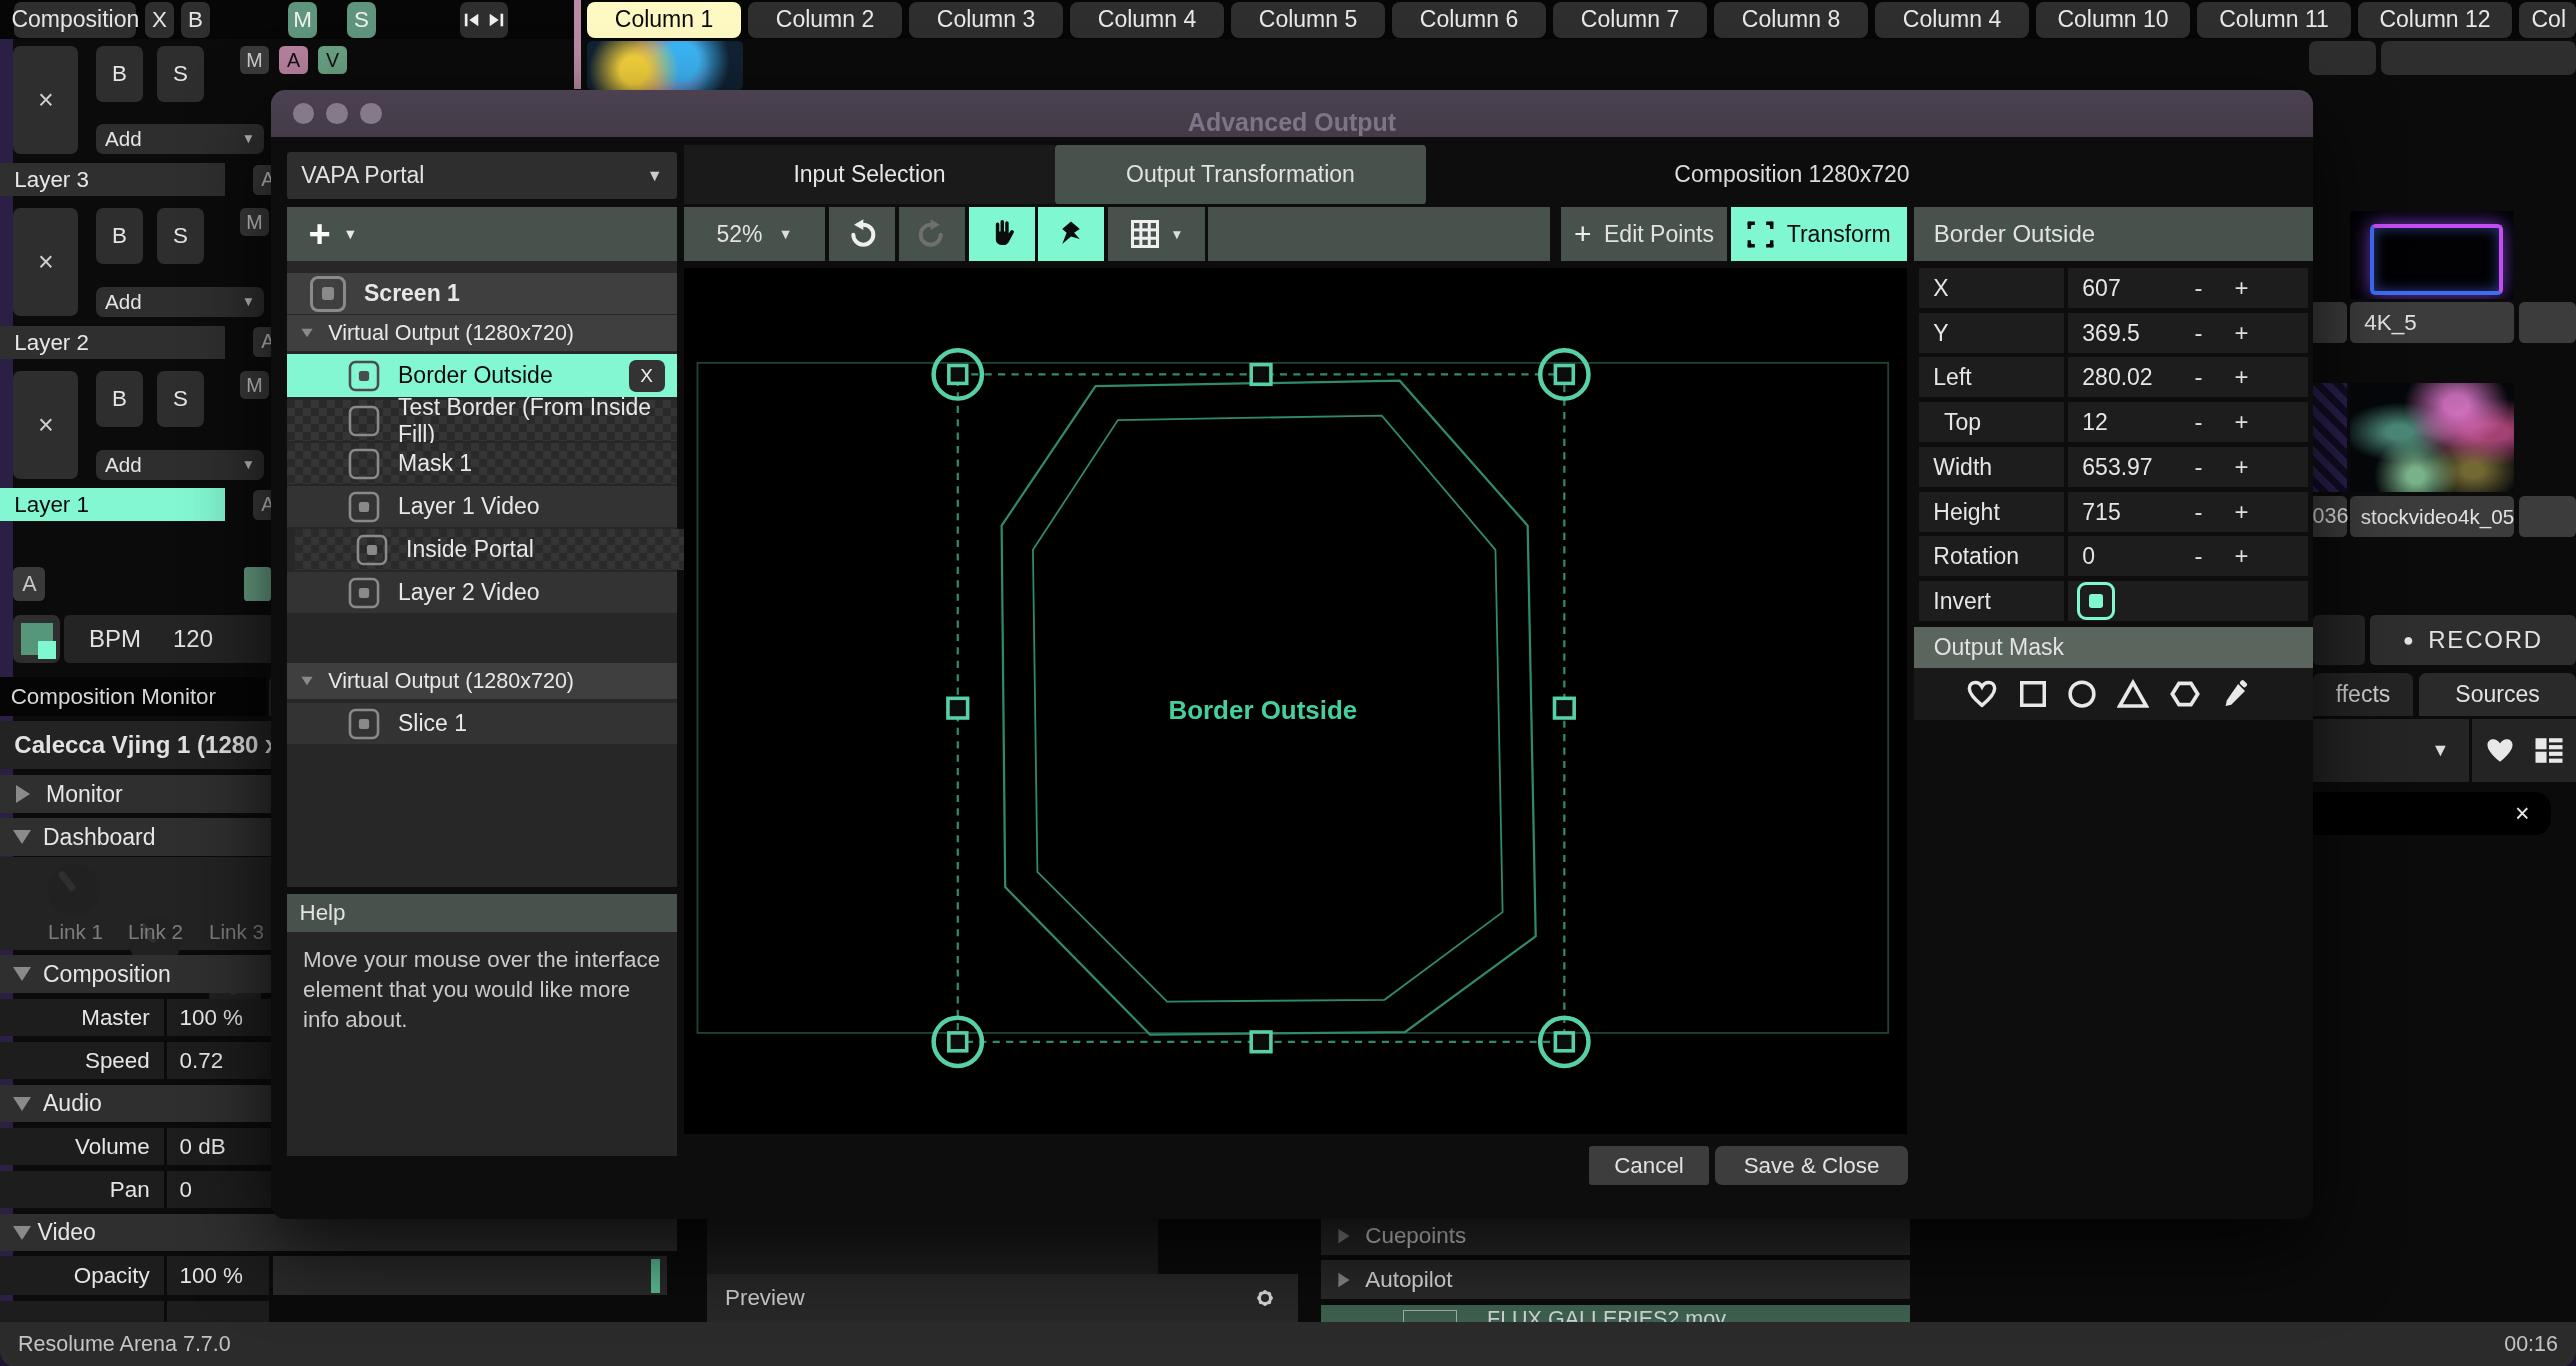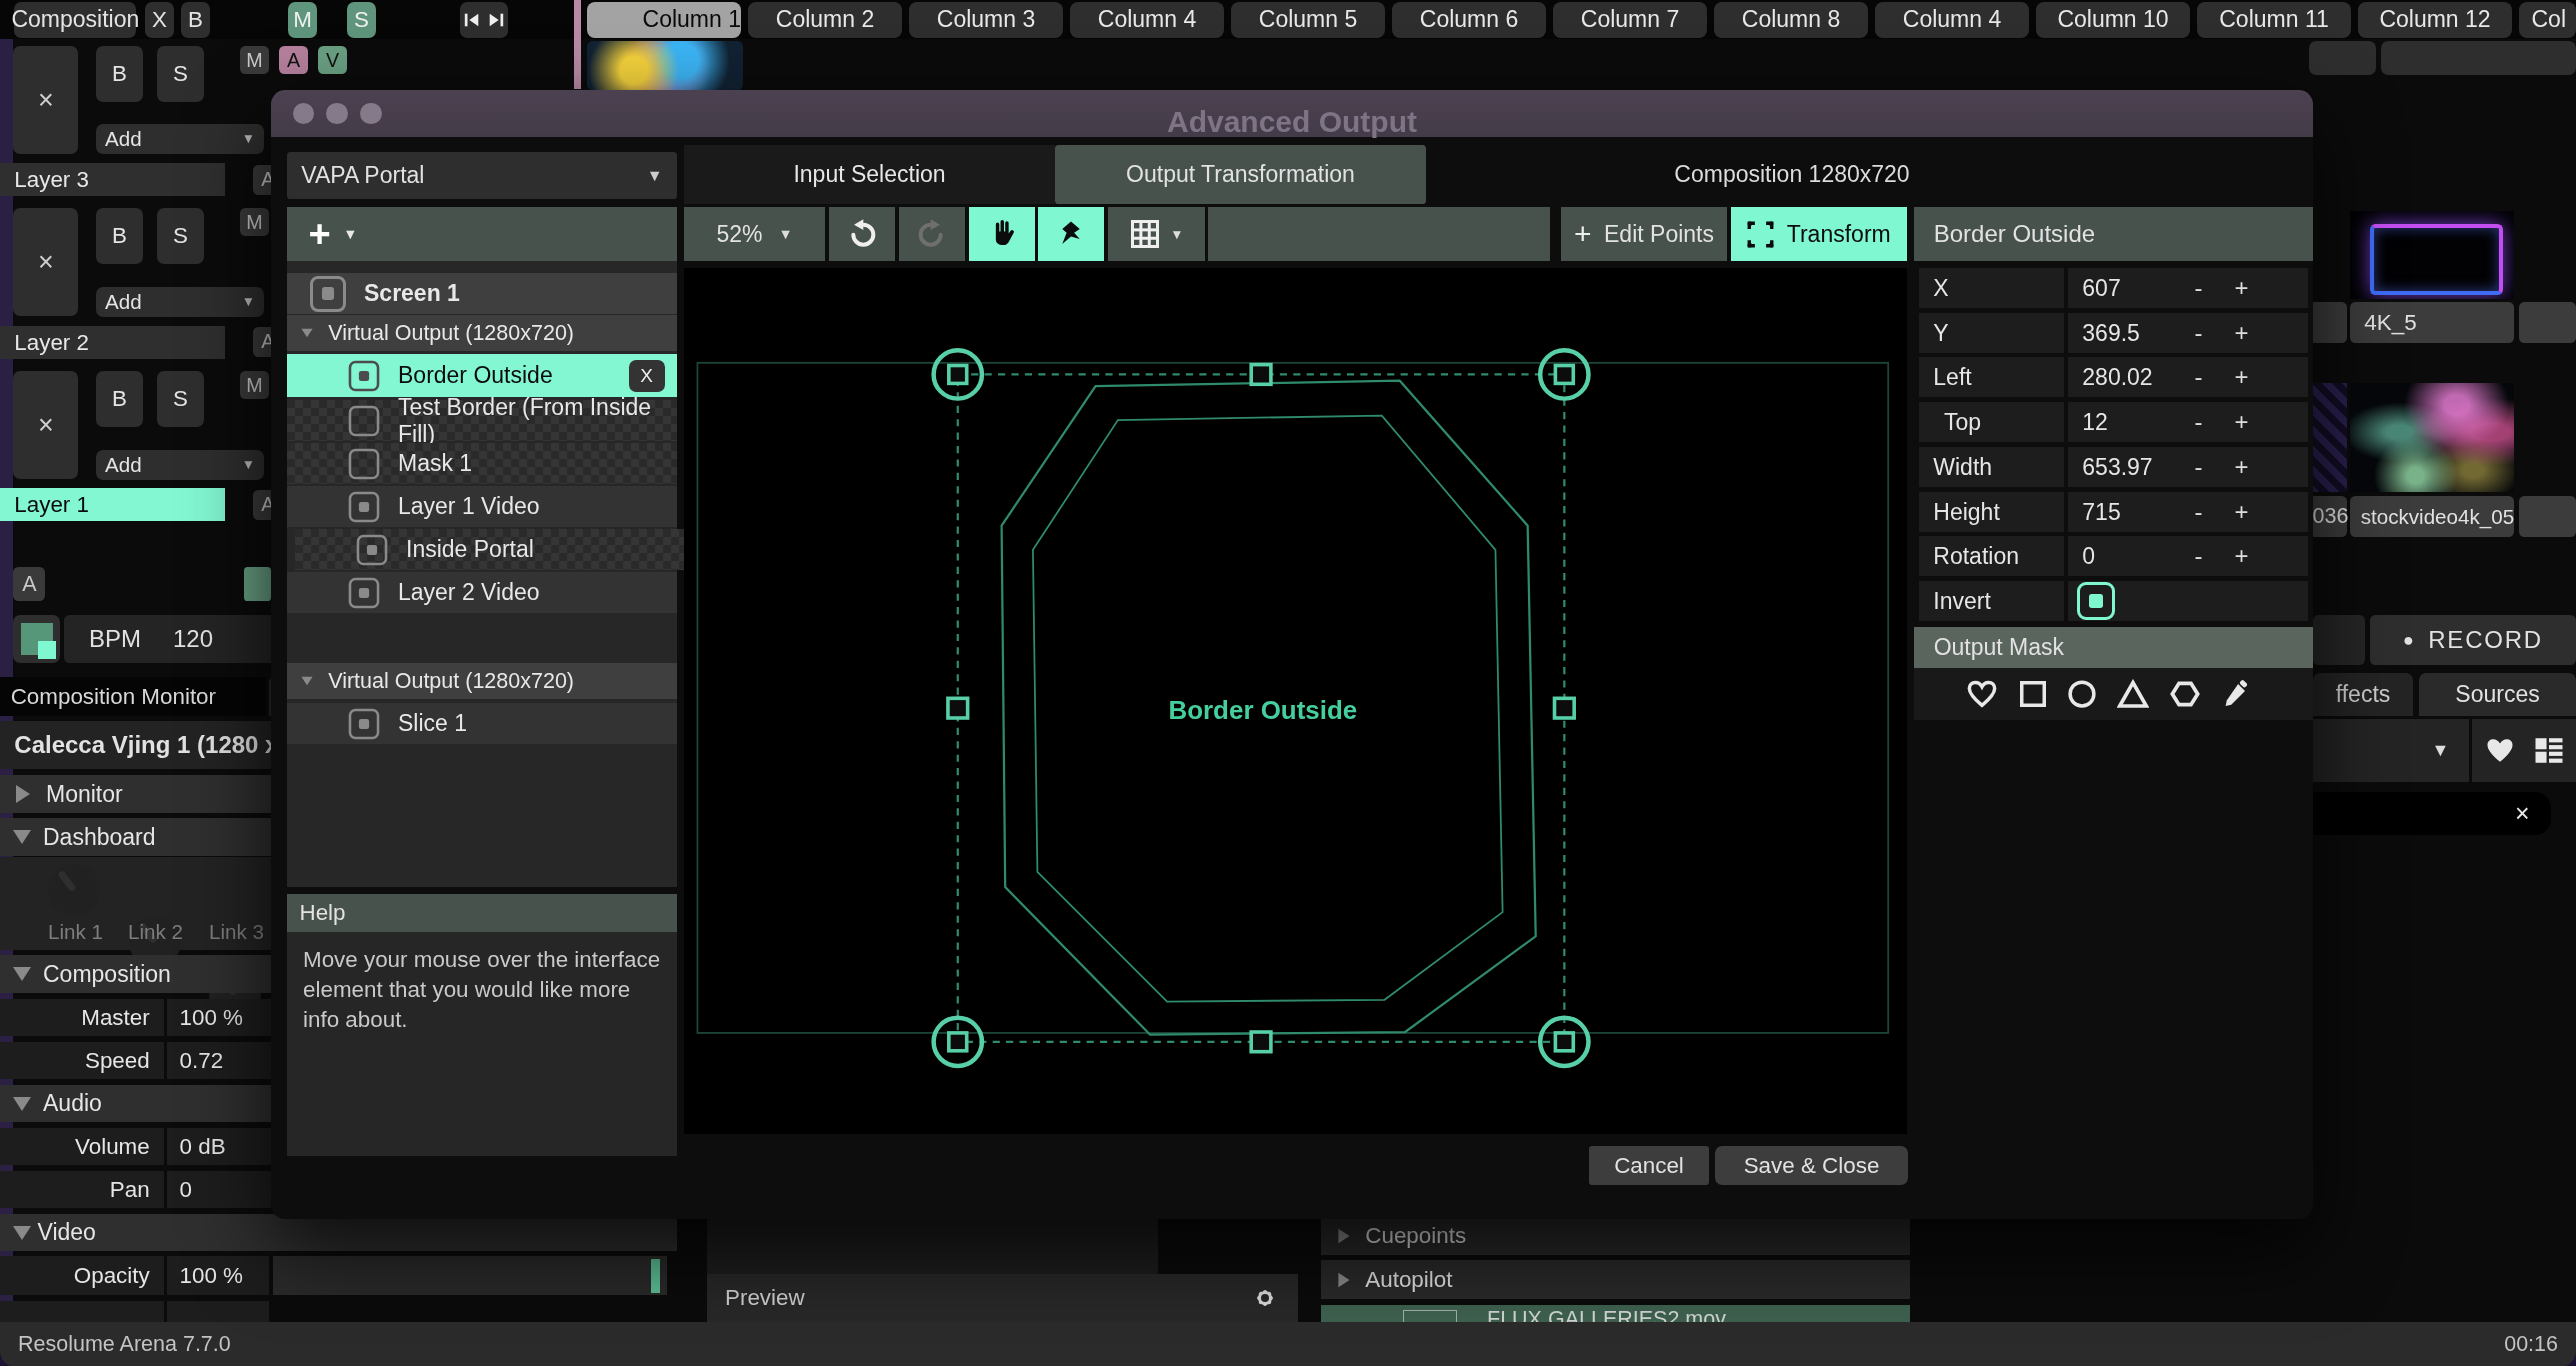--- a/index.html
+++ b/index.html
@@ -3,21 +3,21 @@
 <meta charset="utf-8">
 <style>
   html,body{margin:0;padding:0;background:#1d1332;width:2576px;height:1367px;overflow:hidden;
     font-family:"Liberation Sans","DejaVu Sans",sans-serif;-webkit-font-smoothing:antialiased;}
   #app{position:relative;width:2576px;height:1367px;background:#1d1332;color:#e2e2e2;font-size:22.4px;}
   .a{position:absolute;box-sizing:border-box;}
   .fx{display:flex;align-items:center;}
   .ctr{display:flex;align-items:center;justify-content:center;}
   .cell{background:#2e2e2e;border-radius:7.2px;color:#e4e4e4;}
   .coltab{top:1.8px;height:36px;width:154px;background:#2e2e2e;border-radius:8px;color:#e8e8e8;font-size:23px;}
-  .coltab.active{background:#a3a3a3;color:#0a0a0a;justify-content:flex-end;}
+  .coltab.active{background:#fef9c3;color:#0a0a0a;}
   .greenbtn{background:#5f957c;color:#f0f0f0;}
   .badge{background:#3a3a3a;color:#c9c9c9;border-radius:5.4px;font-size:19.7px;}
   .lrow{background:#2f2f2f;color:#e8e8e8;}
   .checker{background:repeating-conic-gradient(#353535 0% 25%, #2a2a2a 0% 50%) 0 0/16px 16px;}
   .cb{width:30px;height:30px;border:3.6px solid #8a8a8a;border-radius:8px;flex:0 0 auto;}
   .cb.f{display:flex;align-items:center;justify-content:center;}
   .cb.f::after{content:"";width:12.5px;height:12.5px;background:#8a8a8a;border-radius:2.7px;}
   .cb.dark{border-color:#4c4c4c;}
   .cb.dark::after{background:#4c4c4c;}
   .treerow{left:0;width:390px;color:#e8e8e8;display:flex;align-items:center;font-size:23px;}
@@ -364,21 +364,21 @@
     <span>Resolume Arena 7.7.0</span>
     <span>00:16</span>
   </div>
 
   <div class="a" style="left:271px;top:90px;width:2042px;height:1129px;background:#0d0d0d;border-radius:14.3px;box-shadow:0 30px 81px rgba(0,0,0,.75);z-index:10;">
 
     <div class="a" style="left:0;top:0;width:2042px;height:47px;background:linear-gradient(#4b4150,#443b48);border-radius:14.3px 14.3px 0 0;">
       <div style="position:absolute;left:21.5px;top:12.5px;width:21.5px;height:21.5px;border-radius:50%;background:#857a89;"></div>
       <div style="position:absolute;left:55px;top:12.5px;width:21.5px;height:21.5px;border-radius:50%;background:#857a89;"></div>
       <div style="position:absolute;left:89px;top:12.5px;width:21.5px;height:21.5px;border-radius:50%;background:#857a89;"></div>
-      <div class="ctr" style="position:absolute;left:0;top:0;width:100%;height:64px;font-weight:bold;font-size:30px;color:#7e7486;">
+      <div class="ctr" style="position:absolute;left:0;top:0;width:100%;height:64px;font-weight:bold;font-size:25px;color:#7e7486;">
           <span>Advanced Output</span>
         </div>
     </div>
 
     <div class="a fx" style="left:16px;top:62px;width:390px;height:47px;background:#2e2e2e;border-radius:3.6px;padding:0 14.3px;justify-content:space-between;font-size:23px;">
       <span>VAPA Portal</span>
       <span style="font-size:16px;color:#ccc;">▼</span>
     </div>
     <div class="a ctr" style="left:413px;top:55px;width:371px;height:59px;background:#1a1a1a;font-size:23px;color:#e6e6e6;">
         <span>Input Selection</span>

